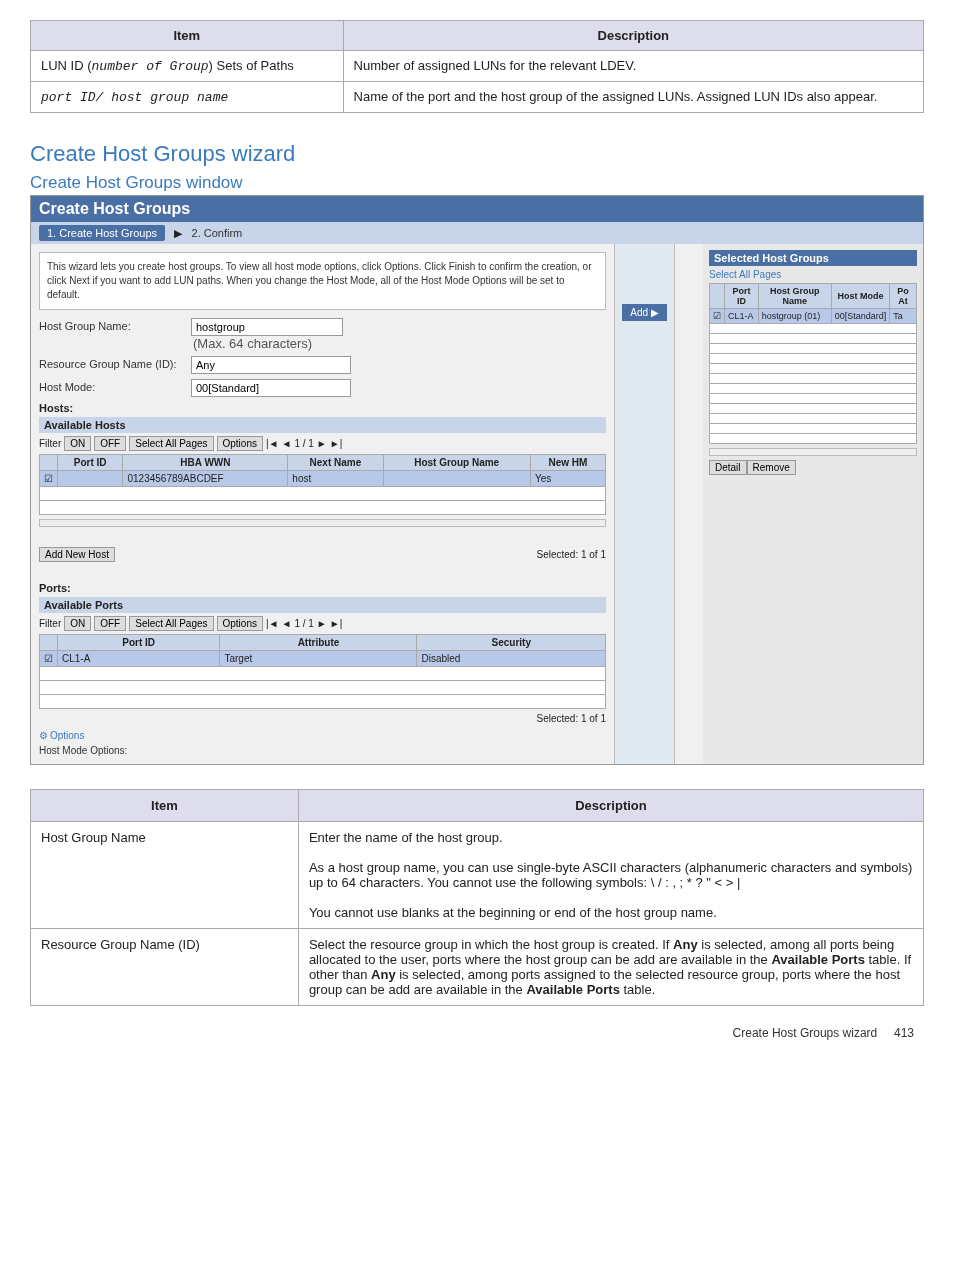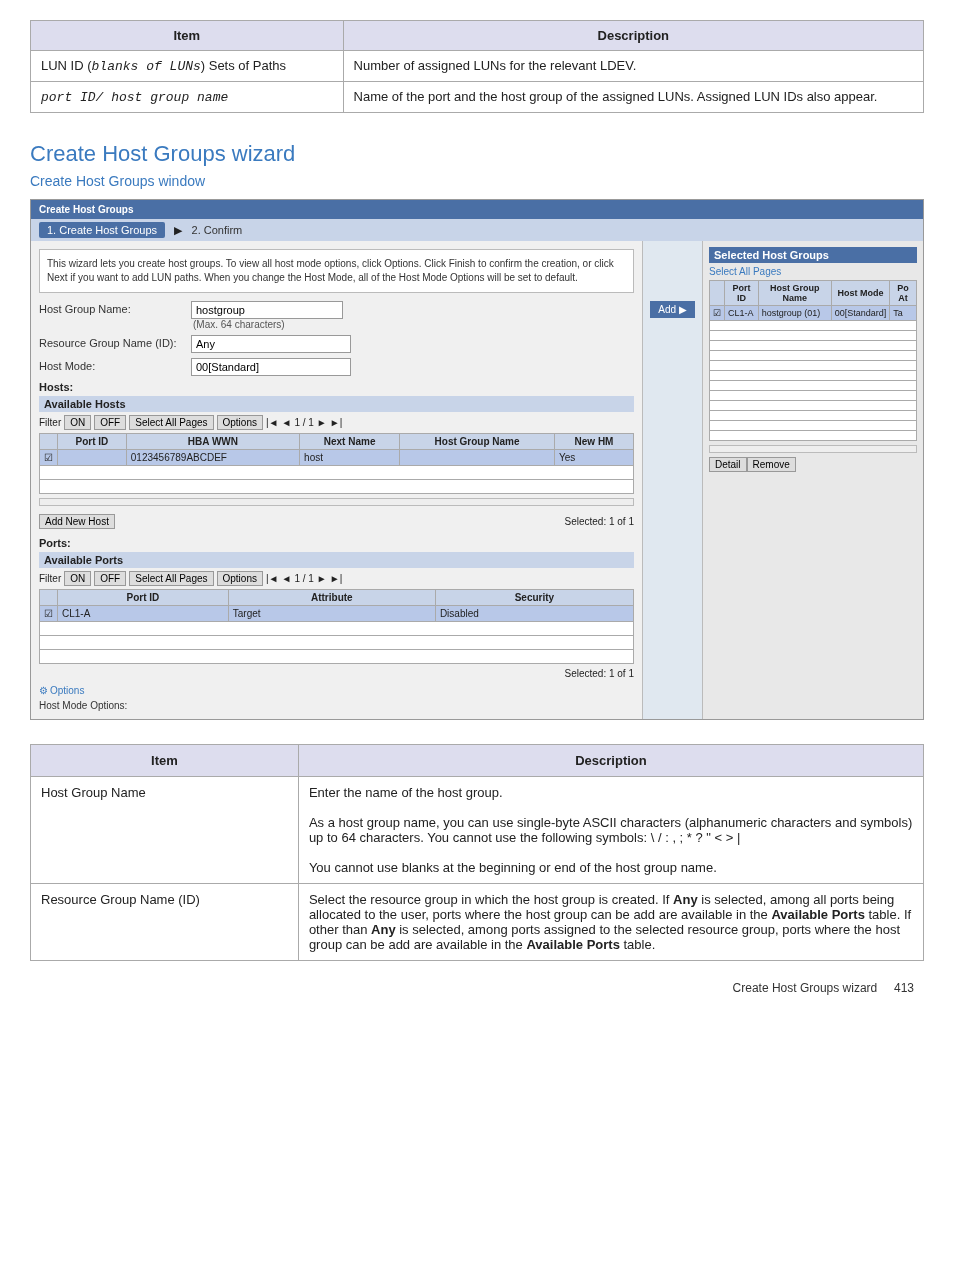--- a/index.html
+++ b/index.html
@@ -42,39 +42,39 @@
 
     
     .section-title {
       color: #3a7abf;
       font-size: 22px;
       font-weight: normal;
       margin-bottom: 6px;
     }
     .subsection-title {
       color: #3a7abf;
-      font-size: 14px;
+      font-size: 17px;
       font-weight: normal;
-      margin-bottom: 10px;
+      margin-bottom: 2px;
     }
 
     
     .wizard-screenshot {
       border: 1px solid #999;
       background: #e8e8e8;
       padding: 0;
       margin-bottom: 24px;
       position: relative;
       overflow: hidden;
     }
     .wizard-titlebar {
       background: #4a6fa5;
       color: #fff;
       padding: 4px 8px;
-      font-size: 10px;
+      font-size: 16px;
       font-weight: bold;
     }
     .wizard-steps {
       background: #c8d4e8;
       padding: 3px 8px;
       font-size: 11px;
       display: flex;
       gap: 6px;
       align-items: center;
     }
@@ -96,20 +96,21 @@
     }
     .wizard-left {
       flex: 1;
       padding: 8px;
       border-right: 1px solid #bbb;
     }
     .wizard-right {
       width: 220px;
       padding: 6px;
       background: #e8e8e8;
+      margin-left: 28px;
     }
     .wizard-info {
       background: #fff;
       border: 1px solid #bbb;
       padding: 7px 7px;
       font-size: 10px;
       line-height: 1.4;
       margin-bottom: 8px;
       color: #333;
     }
@@ -126,21 +127,21 @@
       padding-top: 2px;
     }
     .form-control {
       background: #fff;
       border: 1px solid #999;
       padding: 2px 4px;
       font-size: 11px;
       min-width: 140px;
     }
     .form-hint {
-      font-size: 10px;
+      font-size: 13px;
       color: #555;
       margin-left: 2px;
     }
     .form-select {
       background: #fff;
       border: 1px solid #999;
       padding: 2px 4px;
       font-size: 11px;
       min-width: 160px;
       appearance: none;
@@ -188,21 +189,21 @@
       background: #b8c8e8;
     }
     .checkbox-cell {
       width: 14px;
       text-align: center;
     }
     .add-row {
       display: flex;
       justify-content: space-between;
       align-items: center;
-      margin: 8px 0;
+      margin: 20px 0;
       font-size: 10px;
     }
     .hosts-label {
       font-size: 11px;
       font-weight: bold;
       margin-bottom: 3px;
     }
     .right-panel-title {
       background: #4a6fa5;
       color: #fff;
@@ -314,21 +315,21 @@
   <table class="top-table">
     <thead>
       <tr>
         <th>Item</th>
         <th>Description</th>
       </tr>
     </thead>
     <tbody>
       <tr>
         <td>
-          LUN ID (<code>blanks of LUNs</code>) Sets of Paths
+          LUN ID (<code>number of Group</code>) Sets of Paths
         </td>
         <td>Number of assigned LUNs for the relevant LDEV.</td>
       </tr>
       <tr>
         <td>
           <code>port ID/ host group name</code>
         </td>
         <td>Name of the port and the host group of the assigned LUNs. Assigned LUN IDs also appear.</td>
       </tr>
     </tbody>

